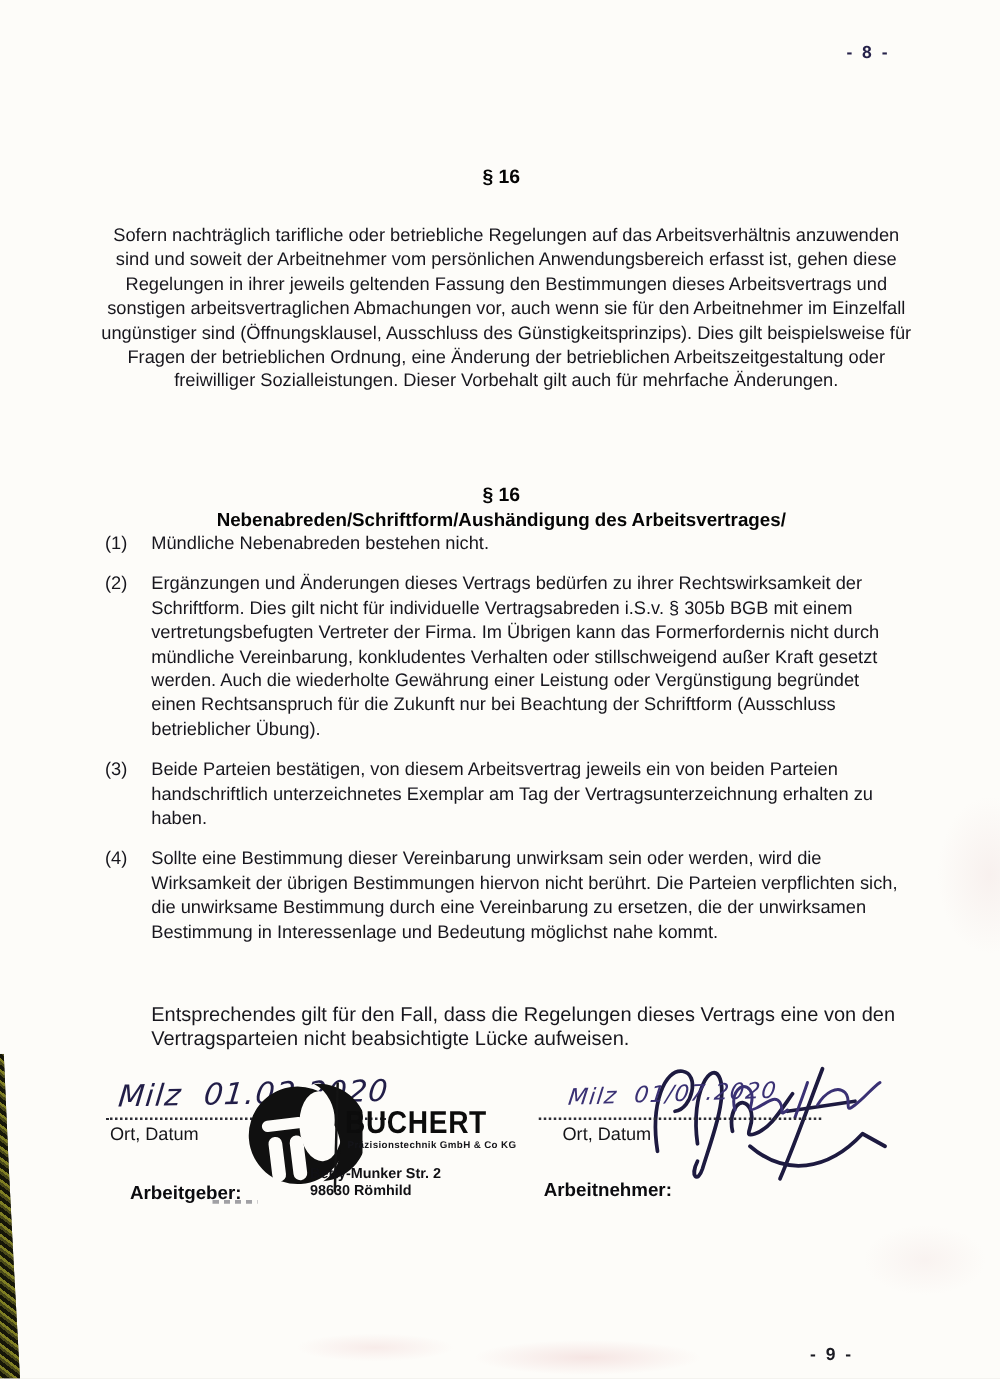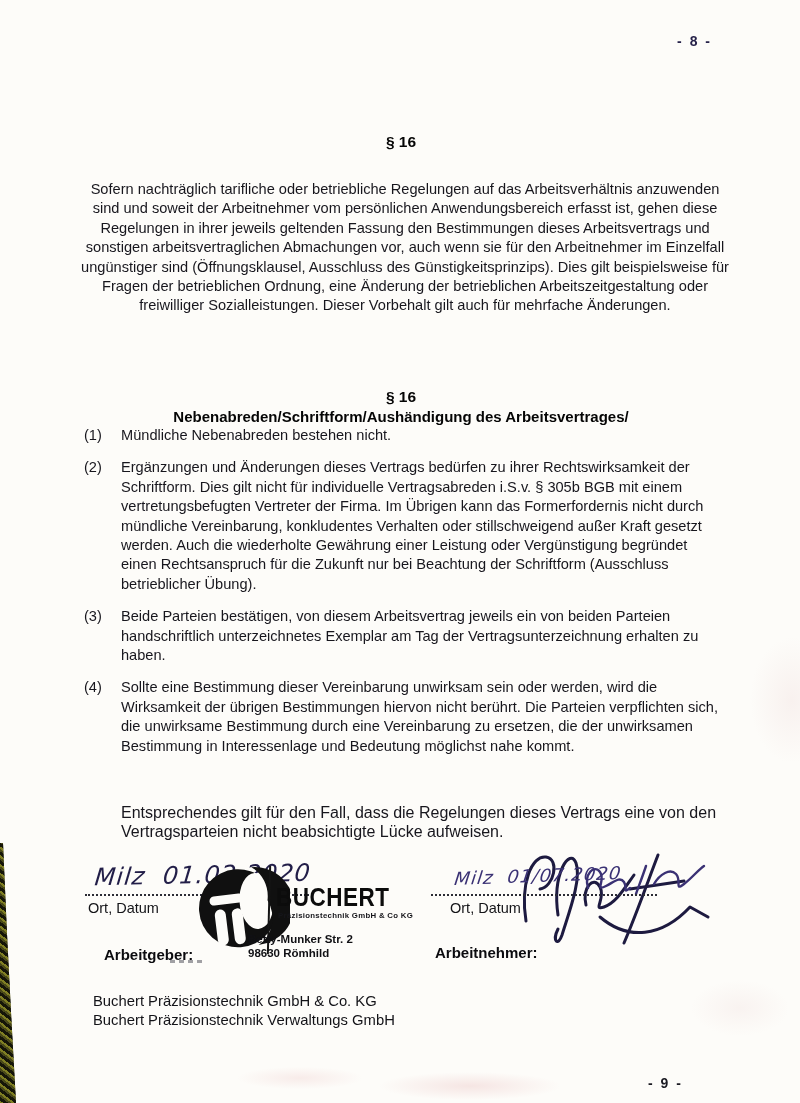--- a/index.html
+++ b/index.html
@@ -140,21 +140,17 @@
       <path d="M66 8 C 62 20 58 30 56 36"></path>
       <path d="M74 26 C 80 16 90 10 96 16 C 102 22 94 34 104 26 C 112 20 118 12 124 8"></path>
     </g>
   </svg>
   <div class="sigline" id="sigline-right"></div>
   <div class="siglabel" id="siglabel-right">Ort, Datum</div>
 
   <div class="party-label" id="label-employer">Arbeitgeber:</div>
   <div class="party-label" id="label-employee">Arbeitnehmer:</div>
 
-  <div class="company">
-    <div>Buchert Präzisionstechnik GmbH &amp; Co. KG</div>
-    <div>Buchert Präzisionstechnik Verwaltungs GmbH</div>
-  </div>
 
   <div class="pnum-bottom">- 9 -</div>
 
   <div class="torn-edge"></div>
 </div>
 
 </body></html>

